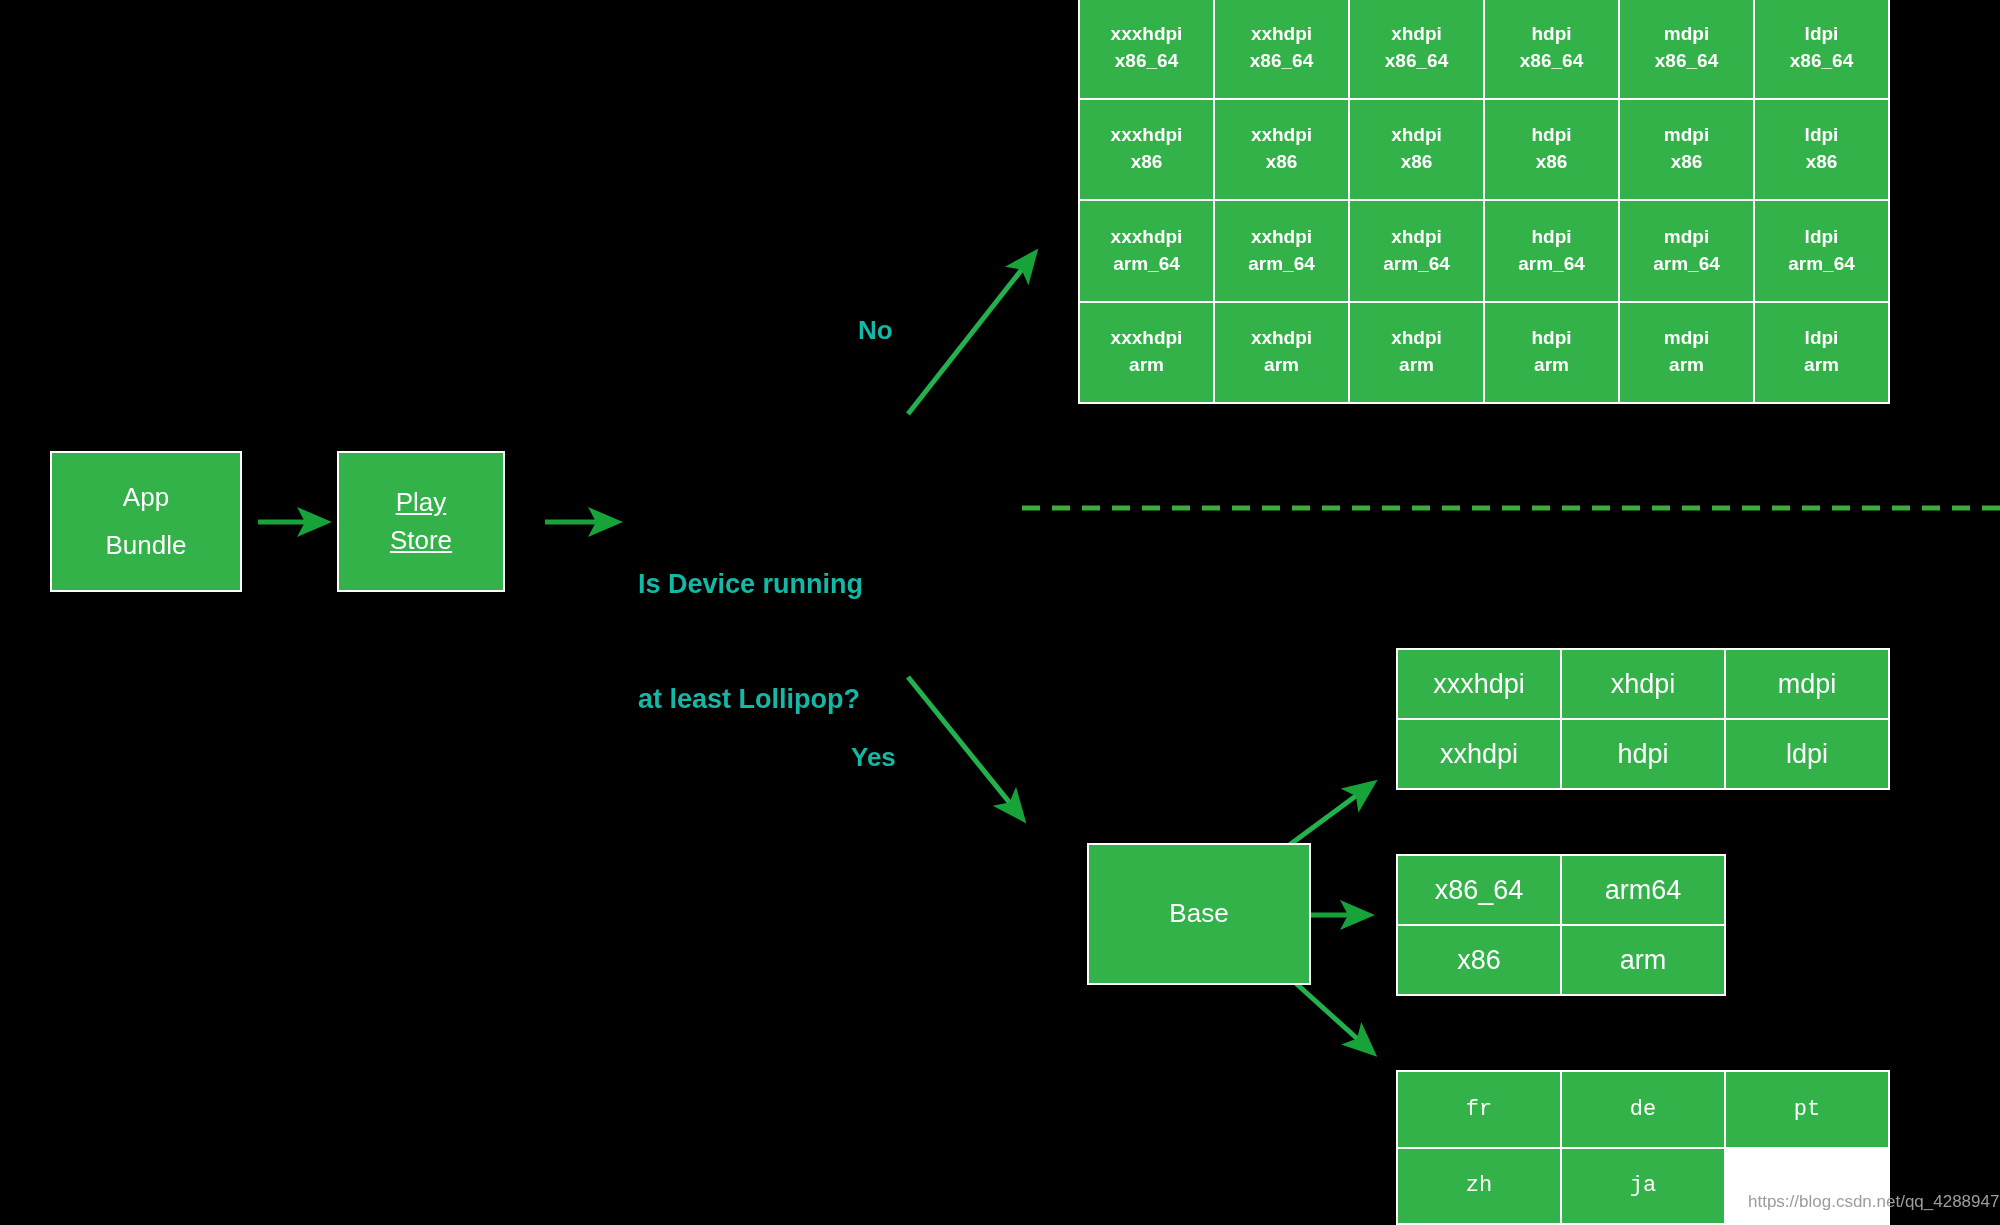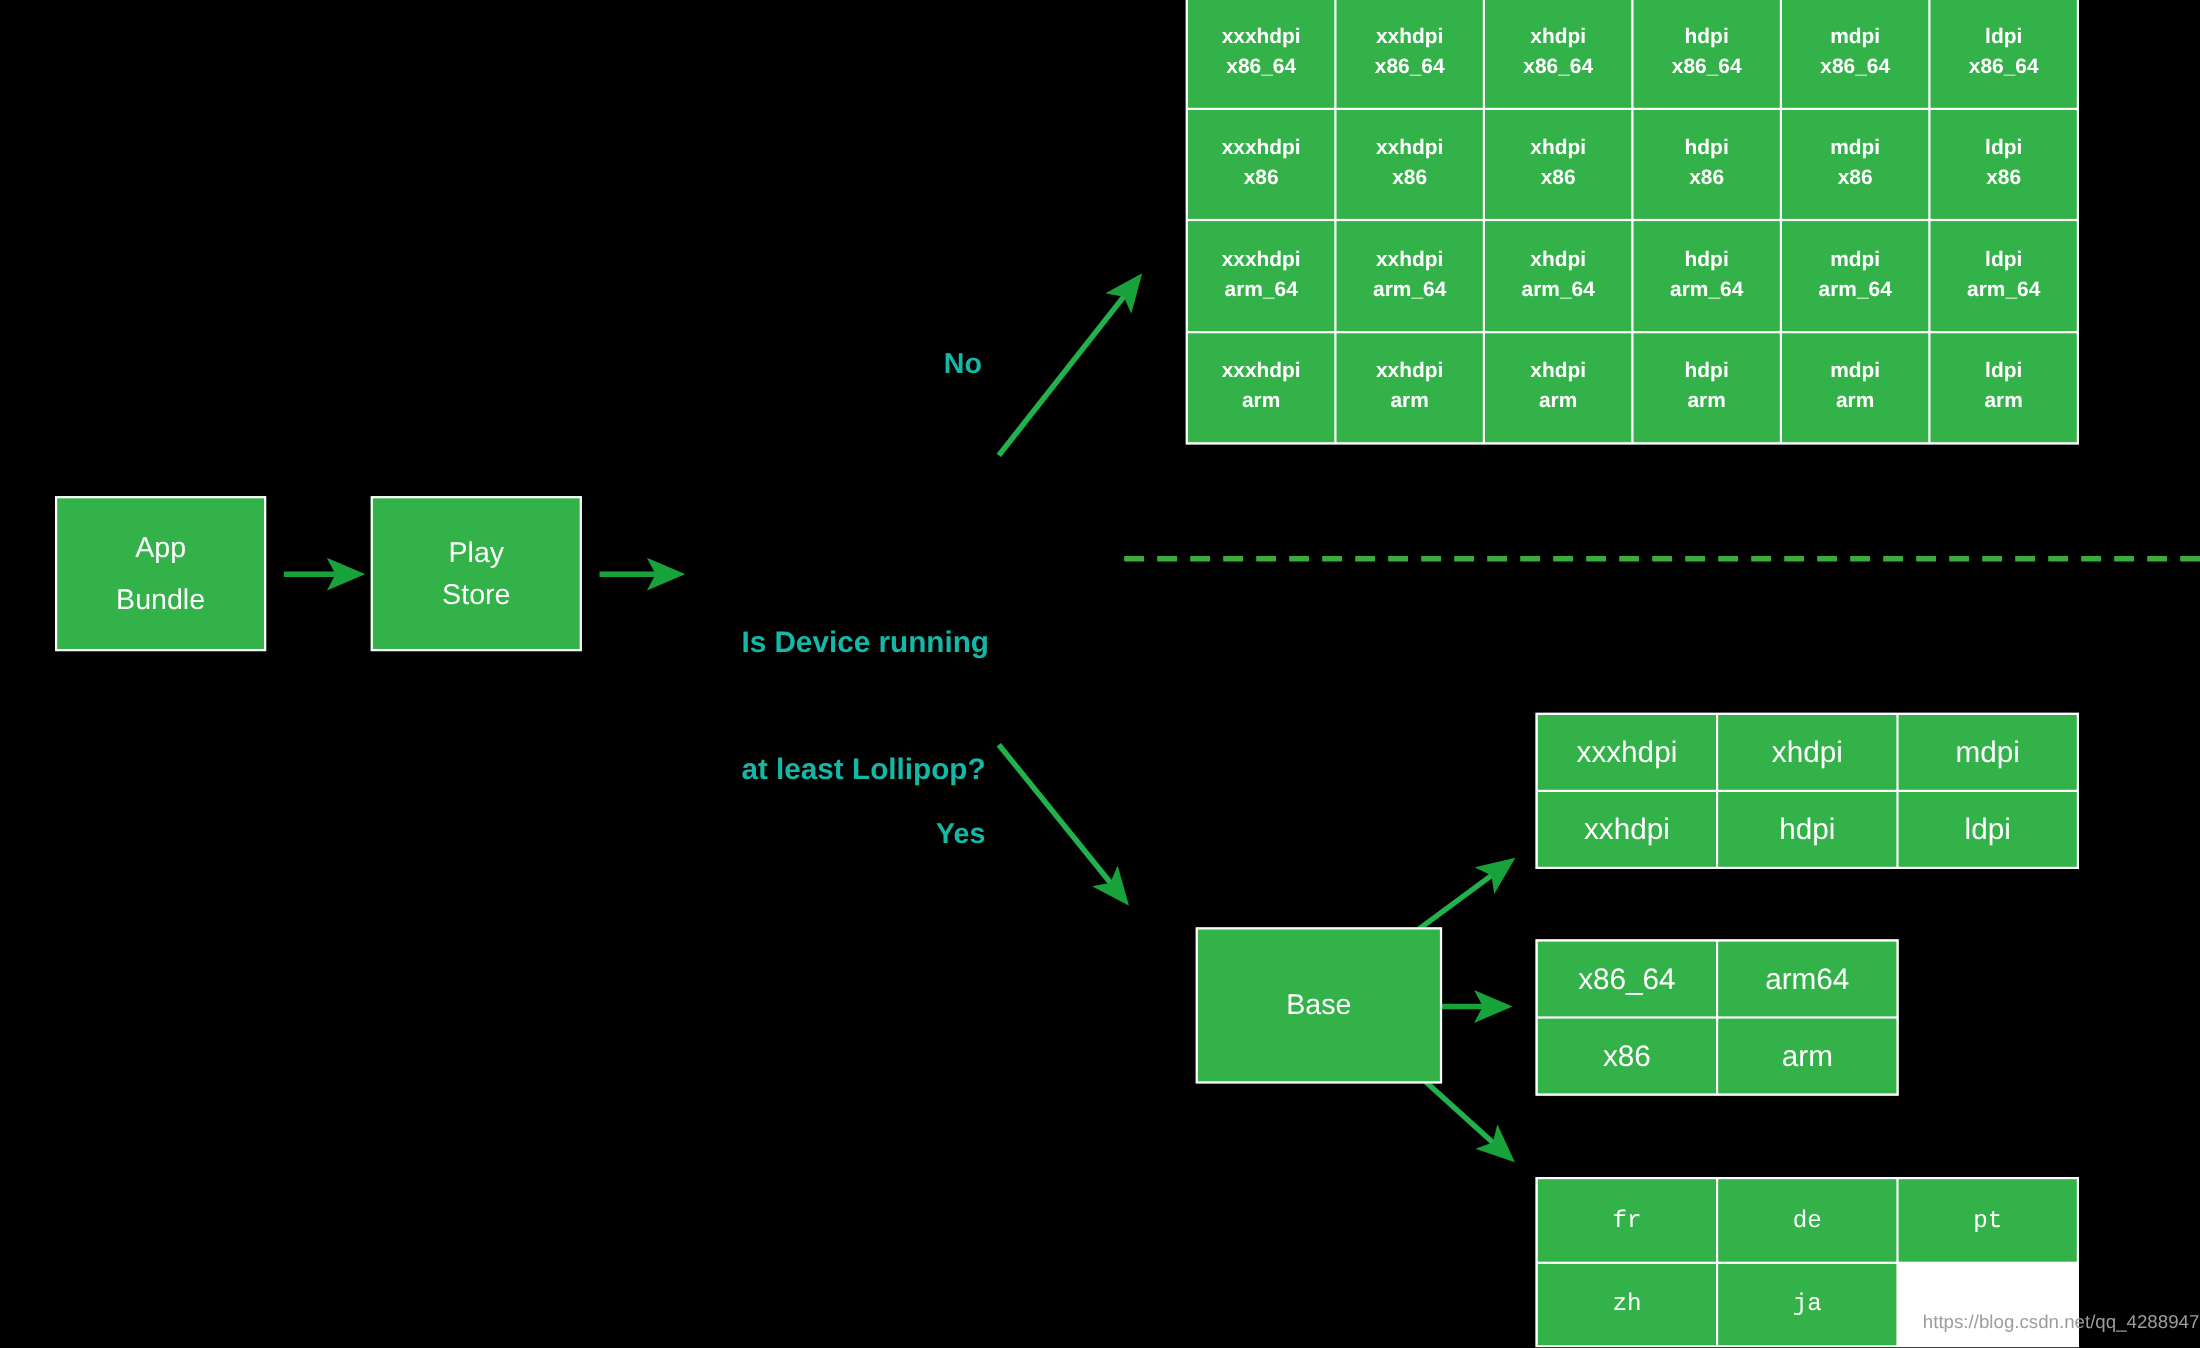--- a/index.html
+++ b/index.html
@@ -94,32 +94,32 @@
     top: 1070px;
     width: 494px;
     height: 155px;
     grid-template-columns: repeat(3, 1fr);
     grid-template-rows: repeat(2, 1fr);
   }
   #locale-grid .cell { font-size: 22px; font-family: Liberation Mono, monospace; }
 
   
   #app-bundle-node { left: 50px;   top: 451px; width: 192px; height: 141px; gap: 10px; }
-  #play-store-node { left: 337px;  top: 451px; width: 192px; height: 141px; }
+  #play-store-node { left: 337px;  top: 451px; width: 168px; height: 141px; text-decoration: underline; }
   #base-node       { left: 1087px; top: 843px; width: 224px; height: 142px; }
 
   
   .flowtext {
     position: absolute;
     color: #14b8a6;
     font-weight: bold;
     line-height: 1.42;
     white-space: pre;
   }
-  #decision-text { left: 638px; top: 488px; font-size: 27px; margin-left: 36px; }
+  #decision-text { left: 638px; top: 488px; font-size: 27px; }
   #label-no  { left: 858px; top: 312px; font-size: 26px; }
   #label-yes { left: 851px; top: 739px; font-size: 26px; text-align: center; }
 
   
   #connectors {
     position: absolute;
     left: 0; top: 0;
     width: 2000px;
     height: 1225px;
     pointer-events: none;

